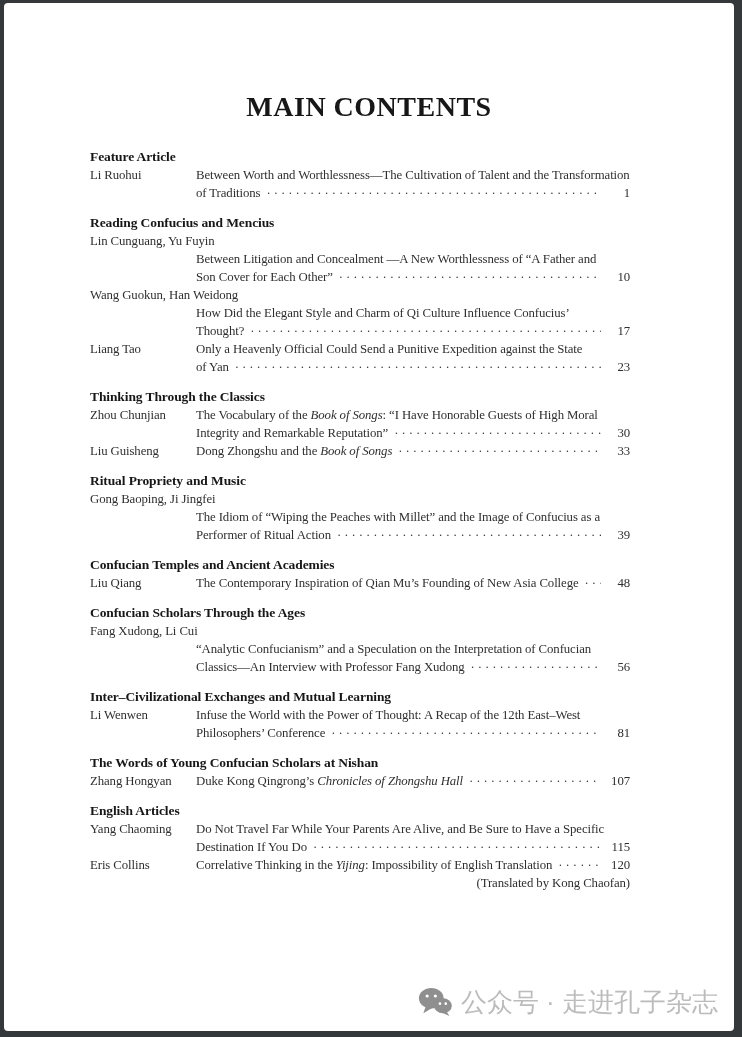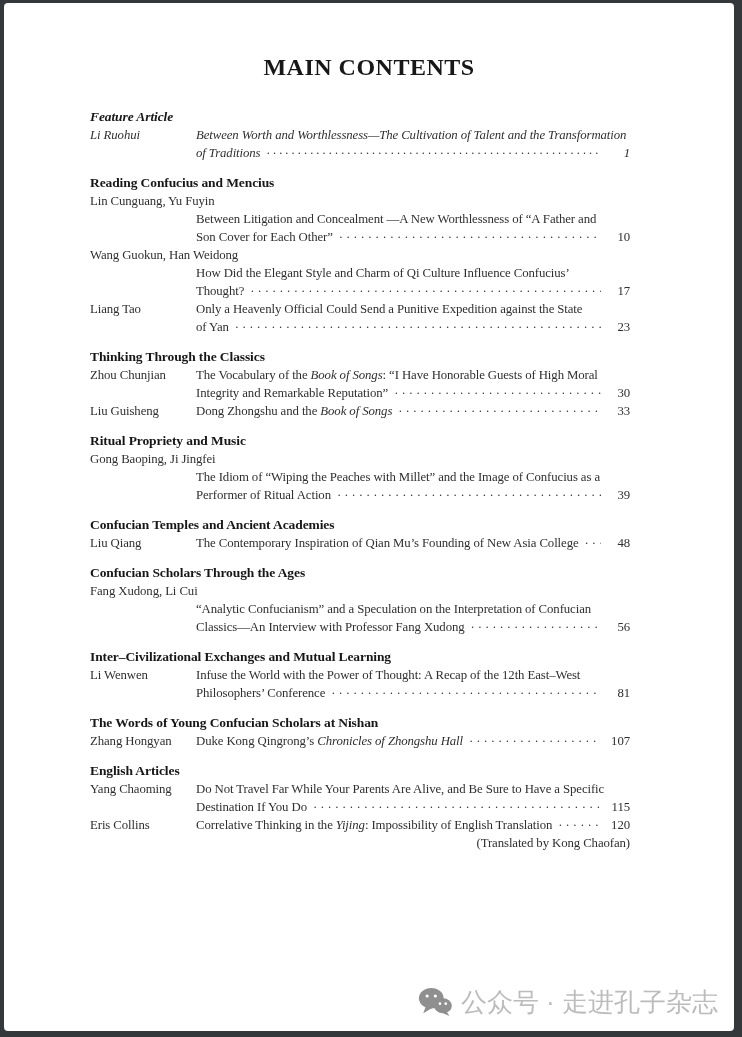--- a/index.html
+++ b/index.html
@@ -11,34 +11,34 @@
     overflow:hidden;
   }
   .page {
     position:absolute; top:3px; left:4px; right:8px; bottom:6px;
     background: var(--page-color, #ffffff);
     border-radius:4px;
     overflow:hidden;
   }
   .title {
     text-align:center;
-    margin-top:49px;
-    font-size:24px; line-height:30px;
+    margin-top:89px;
+    font-size:28px; line-height:30px;
     font-weight:bold;
     letter-spacing:0.5px;
     color: var(--heading-color, #171717);
   }
   .toc {
     margin:26px 104px 0 86px;
     font-size:12.8px; line-height:18px;
     letter-spacing:-0.1px;
     color: var(--body-color, #2f2f2f);
   }
   .toc-section { margin-top:12px; }
-  .toc-section:first-child { margin-top:8px;font-style:italic; }
+  .toc-section:first-child { margin-top:8px; }
   .heading {
     font-size:13.5px; line-height:18px; font-weight:bold;
     color: var(--heading-color, #171717);
     white-space:nowrap;
   }
   .author { width:106px; flex:0 0 106px; white-space:nowrap; }
   .author-full { width:auto; }
   .entry-row { display:flex; align-items:flex-start; }
   .lines-flex { flex:1 1 0; min-width:0; }
   .lines-indent { margin-left:106px; }

